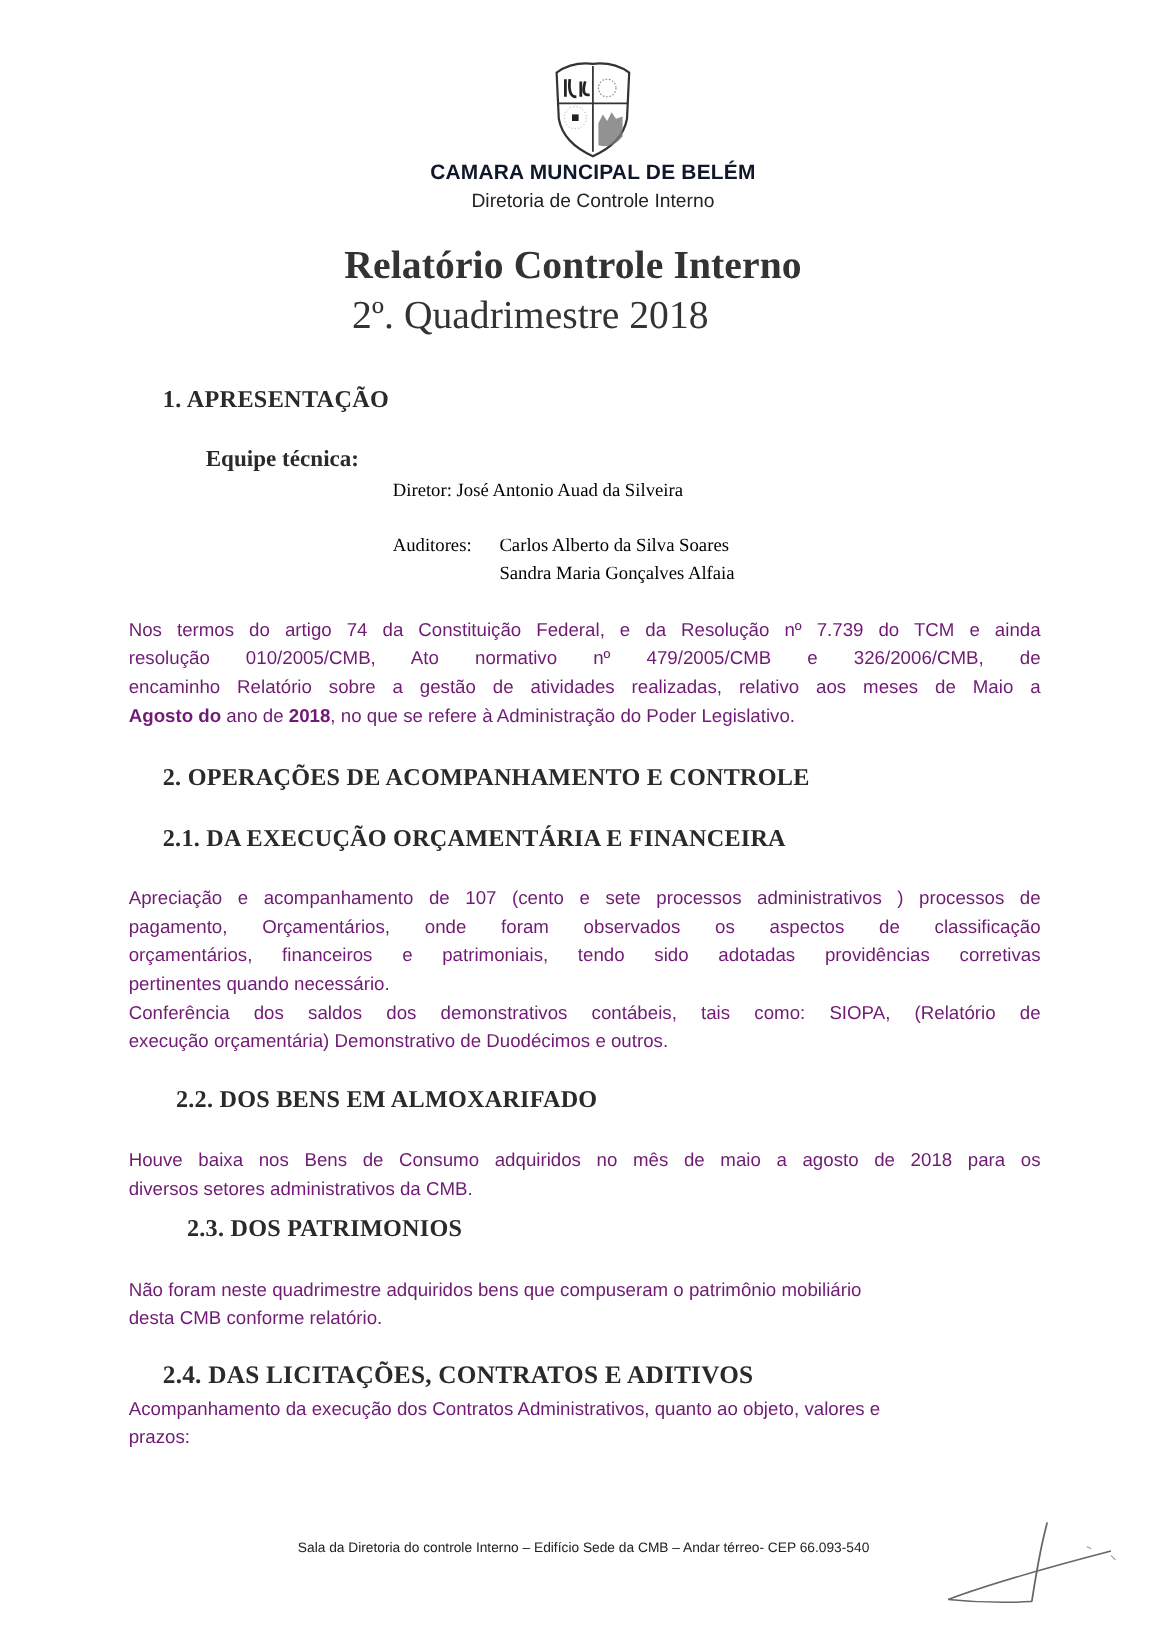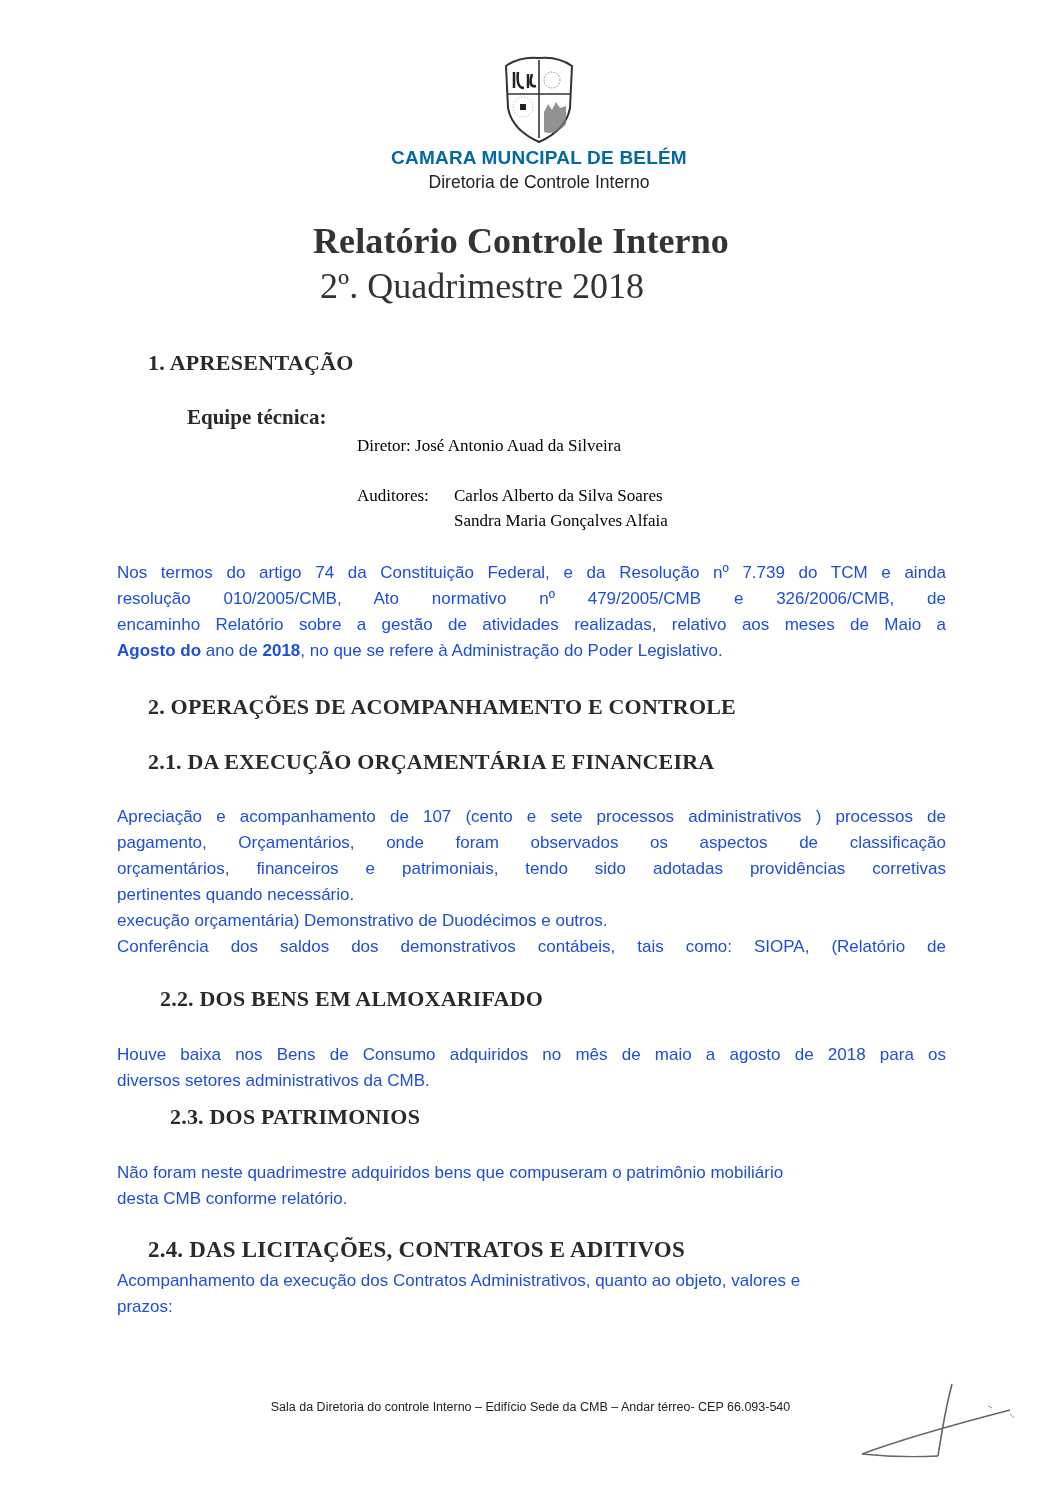--- a/index.html
+++ b/index.html
@@ -7,21 +7,21 @@
       width: 1058px; height: 1497px; position: relative; overflow: hidden;
       color: #1a1a1a;
       font-family: "Liberation Sans", sans-serif;
     }
     .abs { position: absolute; }
 
     
     .crest { left: 500px; top: 52px; width: 78px; height: 92px; }
     .org-name {
       left: 0; width: 1058px; top: 147px; text-align: center;
-      font-family: "Liberation Sans", sans-serif; font-weight: bold; font-size: 19px; color: #0369a1;
+      font-family: "Liberation Sans", sans-serif; font-weight: bold; font-size: 19px; color: #0f172a;
       padding-left: 20px; box-sizing: border-box; letter-spacing: 0.2px;
     }
     .org-dept {
       left: 0; width: 1058px; top: 172px; text-align: center;
       font-family: "Liberation Sans", sans-serif; font-size: 17.5px; color: #222;
       padding-left: 20px; box-sizing: border-box;
     }
     .title1 {
       left: 313px; top: 220px;
       font-family: "Liberation Serif", serif; font-weight: bold; font-size: 36px; color: #333;
@@ -39,21 +39,21 @@
     .h2 { font-size: 22px; letter-spacing: 0.2px; }
 
     .team-label { left: 187px; top: 405px; font-size: 21px; }
     .team-line {
       font-family: "Liberation Serif", serif; font-size: 17px; color: #000000;
     }
 
     .para {
       left: 117px; width: 829px;
       font-family: "Liberation Sans", sans-serif; font-size: 17px; line-height: 26px;
-      color: #1d4ed8; text-align: justify;
+      color: #701a75; text-align: justify;
     }
     .para .line { display: block; text-align: justify; text-align-last: justify; white-space: nowrap; }
     .para .line.last { text-align-last: left; }
     .narrow { font-family: "Liberation Sans Narrow", "Liberation Sans", sans-serif; }
     .b { font-weight: bold; }
 
     .footer {
       left: 0; width: 1058px; top: 1400px; text-align: center;
       font-family: "Liberation Sans", sans-serif; font-size: 12.5px; color: #222;
       padding-left: 3px; box-sizing: border-box;
@@ -97,22 +97,22 @@
 </div>
 
 <div class="abs serif-heading h2" style="left:148px; top:694px;">2.  OPERAÇÕES DE ACOMPANHAMENTO E CONTROLE</div>
 
 <div class="abs serif-heading h2" style="left:148px; top:749px;">2.1. DA EXECUÇÃO ORÇAMENTÁRIA E FINANCEIRA</div>
 <div class="abs para" style="top:804px;">
   <span class="line">Apreciação e acompanhamento de 107 (cento e sete processos administrativos ) processos de</span>
   <span class="line">pagamento, Orçamentários, onde foram observados os aspectos de classificação</span>
   <span class="line">orçamentários, financeiros e patrimoniais, tendo sido adotadas providências corretivas</span>
   <span class="line last">pertinentes quando necessário.</span>
+  <span class="line">Conferência dos saldos dos demonstrativos contábeis, tais como: SIOPA, (Relatório de</span>
   <span class="line last">execução orçamentária) Demonstrativo de Duodécimos e outros.</span>
-  <span class="line">Conferência dos saldos dos demonstrativos contábeis, tais como: SIOPA, (Relatório de</span>
 </div>
 
 <div class="abs serif-heading h2" style="left:148px; top:986px;margin-left:12px;">2.2. DOS BENS EM ALMOXARIFADO</div>
 <div class="abs para narrow" style="top:1042px;">
   <span class="line">Houve baixa nos Bens de Consumo adquiridos no mês de maio a agosto de 2018 para os</span>
   <span class="line last">diversos setores administrativos da CMB.</span>
 </div>
 
 <div class="abs serif-heading h2" style="left:148px; top:1104px;margin-left:22px;">2.3. DOS PATRIMONIOS</div>
 <div class="abs para narrow" style="top:1160px; width:700px;">

